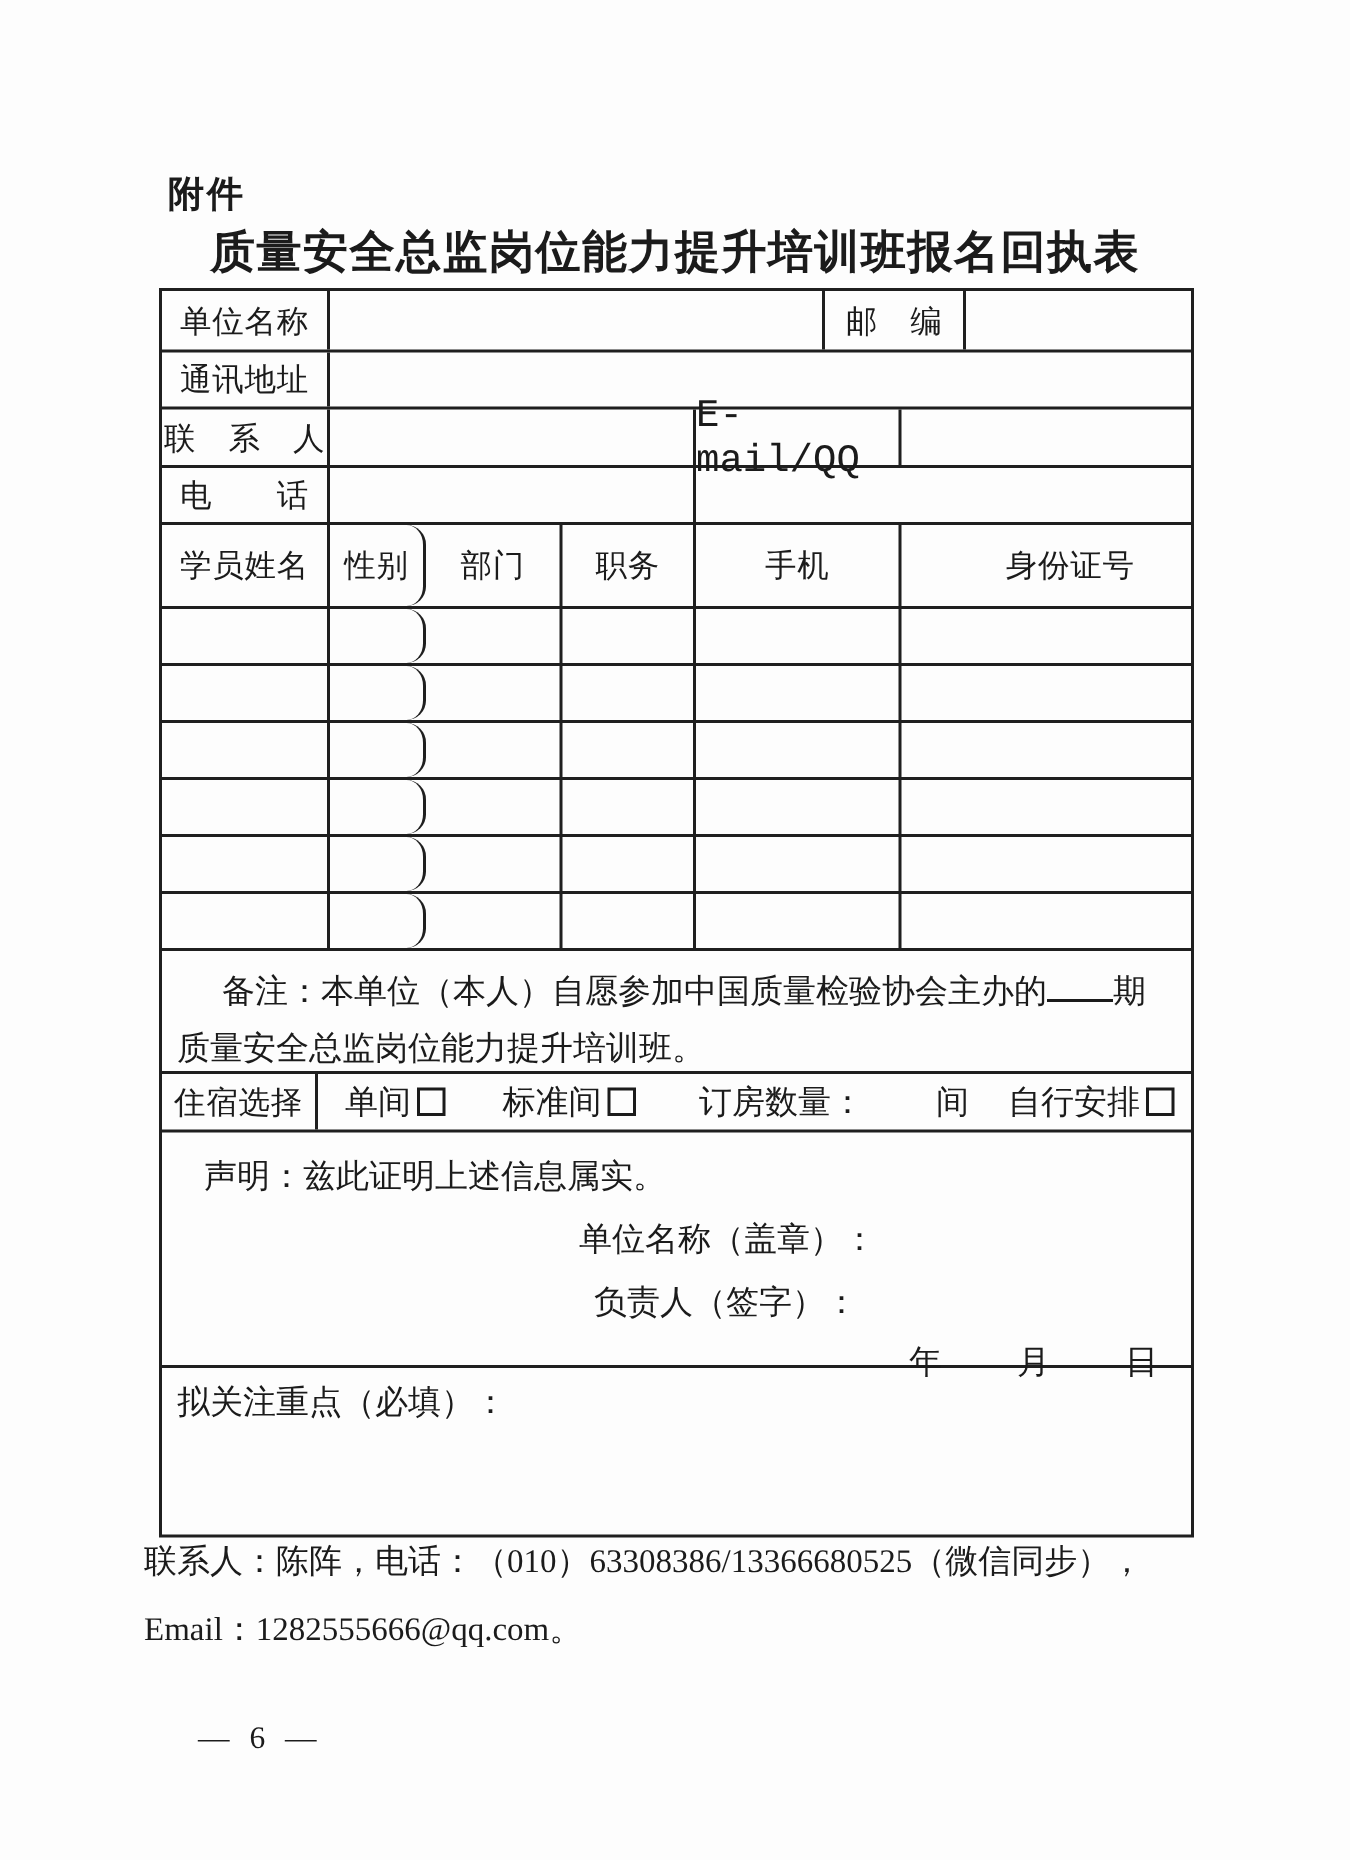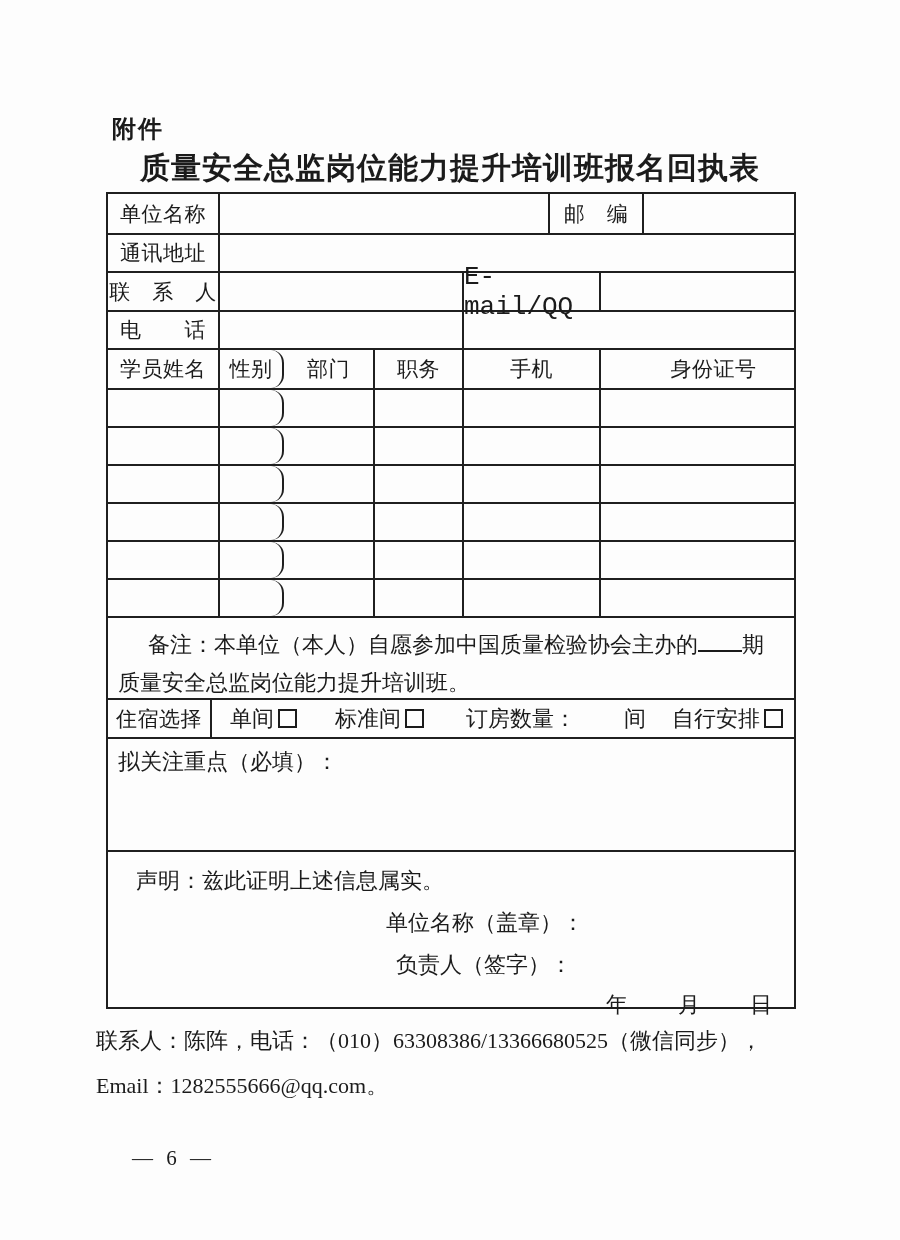--- a/index.html
+++ b/index.html
@@ -45,21 +45,21 @@
     min-height:100%;
   }
   .cell.bdr{border-right:2px solid var(--line);}
   .cell.center{justify-content:center;}
   .label-cell{
     justify-content:center;
     font-size:21px;
     letter-spacing:0.5px;
   }
   
-  .h39{height:39px;} .h38{height:38px;} .h40{height:40px;}
+  .h39{height:39px;} .h38{height:38px;} .h40{height:56px;}
   
   .w-label{flex:0 0 112px;}
   .w-val1{flex:0 0 330px;}
   .w-post{flex:0 0 94px;}
   .w-val3{flex:0 0 244px;}
   .w-mail{flex:0 0 137px;}
   .w-sex{flex:0 0 64px;border-radius:13px;}
   .w-dept{flex:0 0 91px;}
   .w-duty{flex:0 0 89px;}
   .w-phone{flex:0 0 137px;}
@@ -225,32 +225,32 @@
         <span>订房数量：</span>
         <span class="gap48"></span>
         <span>间</span>
         <span class="gap26"></span>
         <span>自行安排</span>
           <span class="checkbox"></span>
       </div>
     </div>
 
     <div class="row">
-      <div class="focus-cell" style="width:100%;">拟关注重点（必填）：</div>
-    </div>
-
-    <div class="row">
       <div class="decl" style="width:100%;">
         <div class="statement">声明：兹此证明上述信息属实。</div>
         <div class="seal">单位名称（盖章）：</div>
         <div class="sign">负责人（签字）：</div>
         <div class="date">年　　月　　日</div>
       </div>
     </div>
 
+    <div class="row">
+      <div class="focus-cell" style="width:100%;">拟关注重点（必填）：</div>
+    </div>
+
   </div>
 
   <div class="footer-note">
     <div>联系人：陈阵，电话：（010）63308386/13366680525（微信同步），</div>
     <div>Email：1282555666@qq.com。</div>
   </div>
 
   <div class="page-number">— 6 —</div>
 
 </div>

